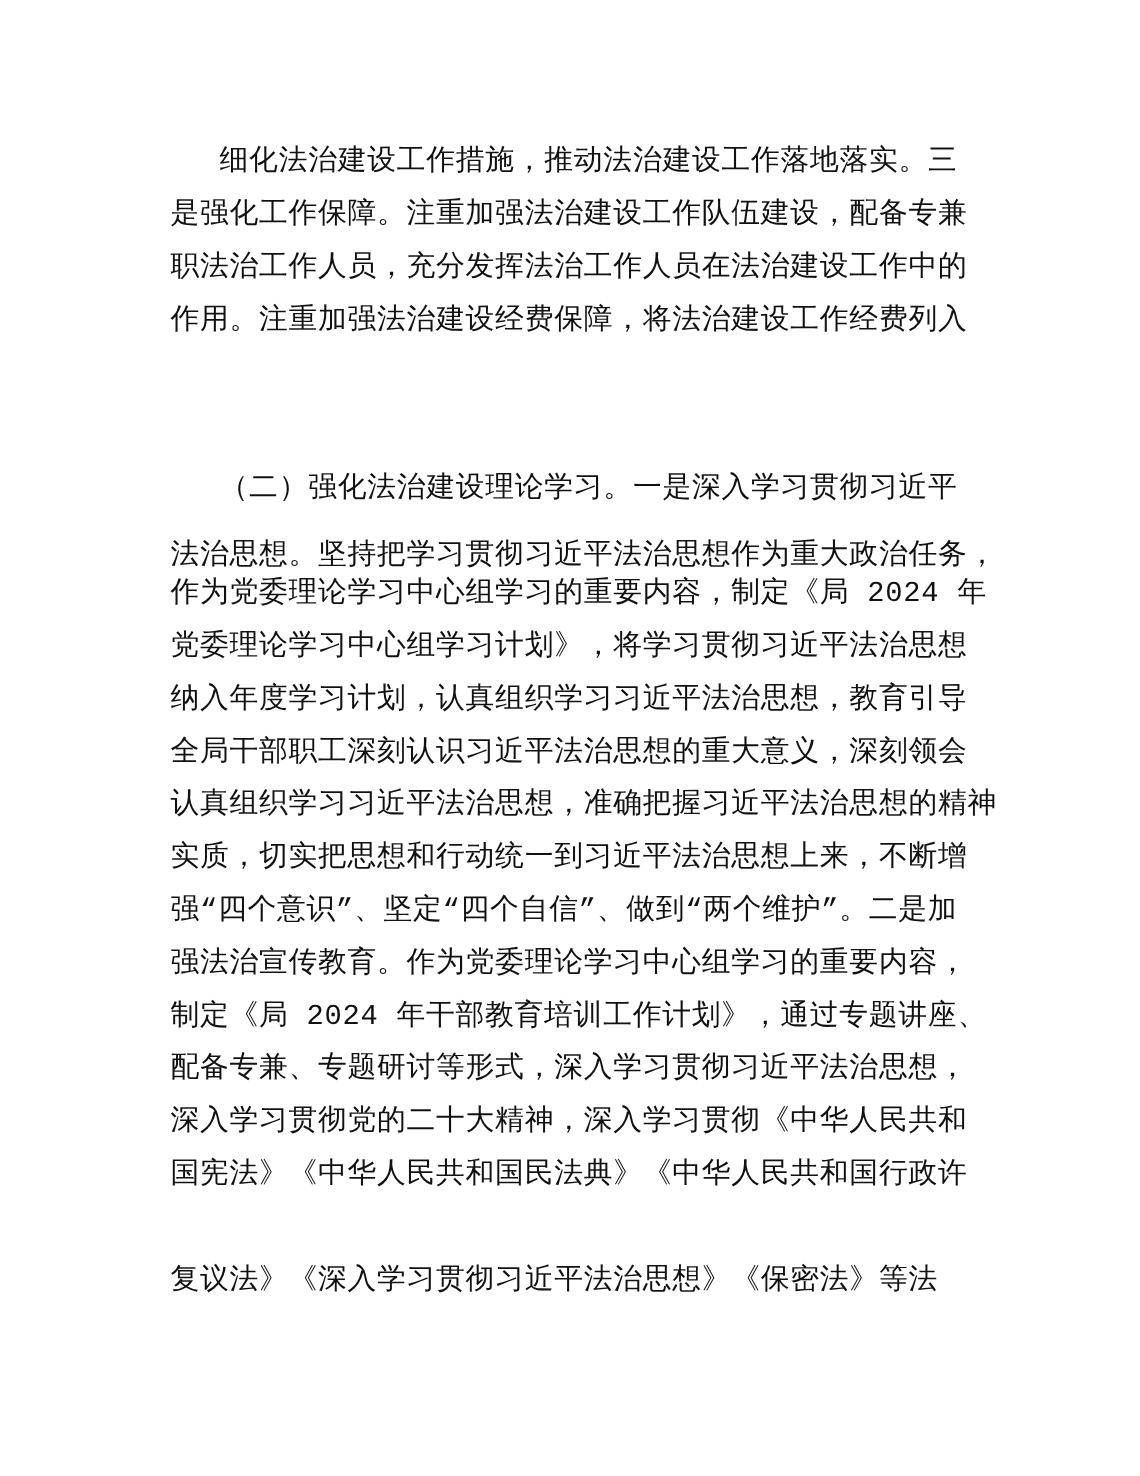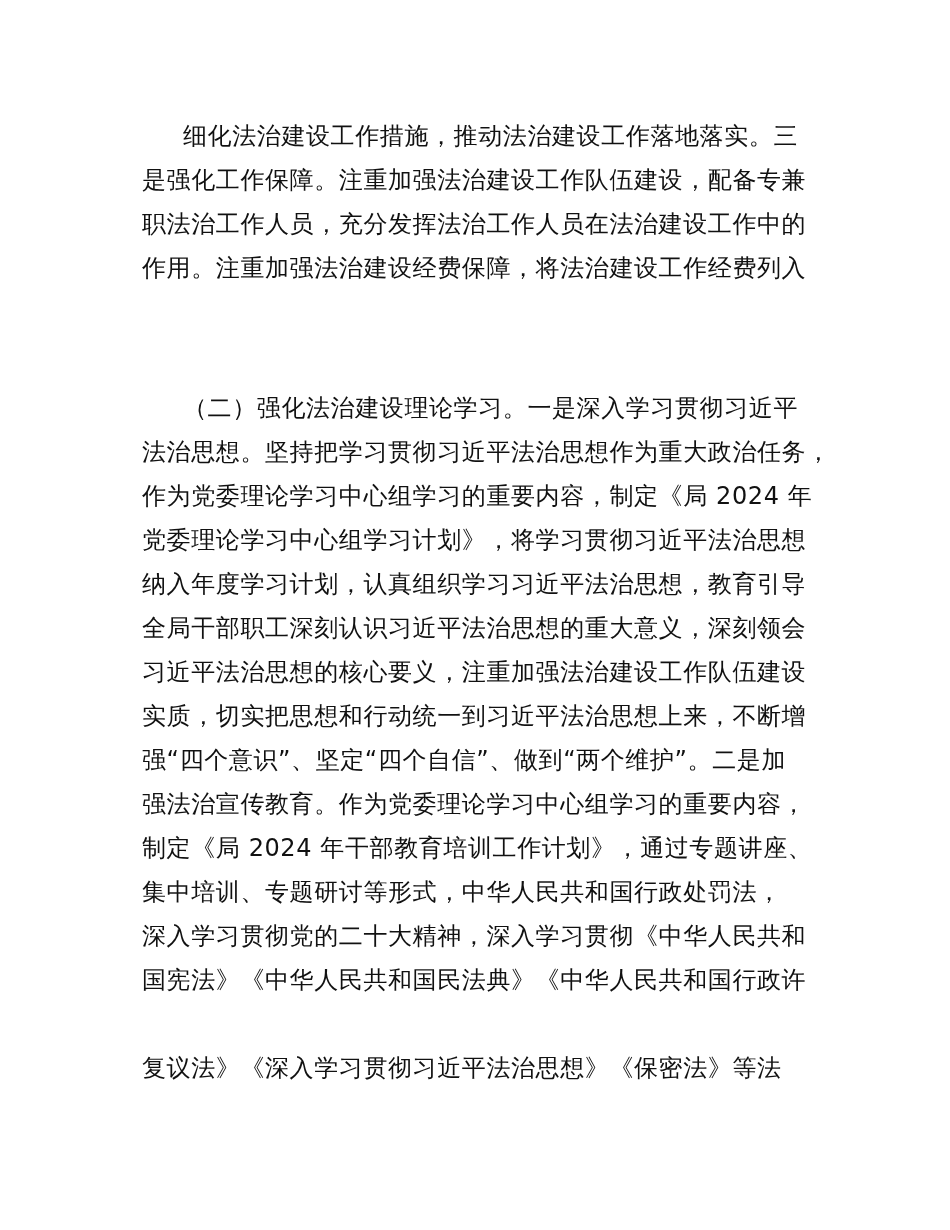--- a/index.html
+++ b/index.html
@@ -13,20 +13,21 @@
       position: relative;
       overflow: hidden;
       font-family: "DejaVu Sans", "Liberation Sans", sans-serif;
       color: #111111;
     }
     .page {
       position: absolute;
       left: 0; top: 0;
       width: 772px; height: 1230px;
       background: #ffffff;
+      font-family: Liberation Mono, monospace;
     }
     .line {
       position: absolute;
       left: 142px;
       width: 690px;
       height: 44px;
       font-size: 24px;
       line-height: 44px;
       white-space: nowrap;
       letter-spacing: 0.6px;
@@ -37,27 +38,27 @@
 <body>
 
 <div class="page">
 
   <div class="line indent" style="top:114px">细化法治建设工作措施，推动法治建设工作落地落实。三</div>
   <div class="line" style="top:158px">是强化工作保障。注重加强法治建设工作队伍建设，配备专兼</div>
   <div class="line" style="top:202px">职法治工作人员，充分发挥法治工作人员在法治建设工作中的</div>
   <div class="line" style="top:246px">作用。注重加强法治建设经费保障，将法治建设工作经费列入</div>
 
   <div class="line indent" style="top:386px">（二）强化法治建设理论学习。一是深入学习贯彻习近平</div>
-  <div class="line" style="top:430px">法治思想。坚持把学习贯彻习近平法治思想作为重大政治任务，</div>
+  <div class="line" style="top:442px">法治思想。坚持把学习贯彻习近平法治思想作为重大政治任务，</div>
   <div class="line" style="top:474px">作为党委理论学习中心组学习的重要内容，制定《局 2024 年</div>
   <div class="line" style="top:518px">党委理论学习中心组学习计划》，将学习贯彻习近平法治思想</div>
   <div class="line" style="top:562px">纳入年度学习计划，认真组织学习习近平法治思想，教育引导</div>
   <div class="line" style="top:606px">全局干部职工深刻认识习近平法治思想的重大意义，深刻领会</div>
-  <div class="line" style="top:650px">习近平法治思想的核心要义，注重加强法治建设工作队伍建设</div>
+  <div class="line" style="top:650px">认真组织学习习近平法治思想，准确把握习近平法治思想的精神</div>
   <div class="line" style="top:694px">实质，切实把思想和行动统一到习近平法治思想上来，不断增</div>
   <div class="line" style="top:738px">强“四个意识”、坚定“四个自信”、做到“两个维护”。二是加</div>
   <div class="line" style="top:782px">强法治宣传教育。作为党委理论学习中心组学习的重要内容，</div>
   <div class="line" style="top:826px">制定《局 2024 年干部教育培训工作计划》，通过专题讲座、</div>
-  <div class="line" style="top:870px">集中培训、专题研讨等形式，中华人民共和国行政处罚法，</div>
+  <div class="line" style="top:870px">配备专兼、专题研讨等形式，深入学习贯彻习近平法治思想，</div>
   <div class="line" style="top:914px">深入学习贯彻党的二十大精神，深入学习贯彻《中华人民共和</div>
   <div class="line" style="top:958px">国宪法》《中华人民共和国民法典》《中华人民共和国行政许</div>
   <div class="line" style="top:1046px">复议法》《深入学习贯彻习近平法治思想》《保密法》等法</div>
 </div>
 
 </body></html>

